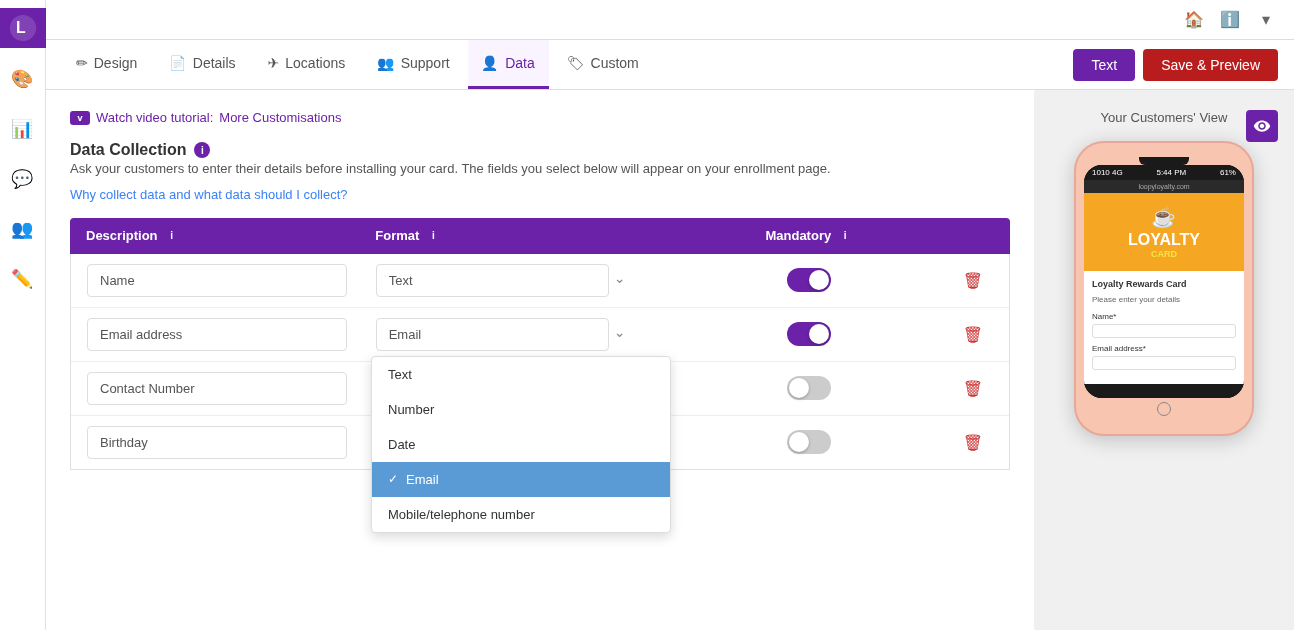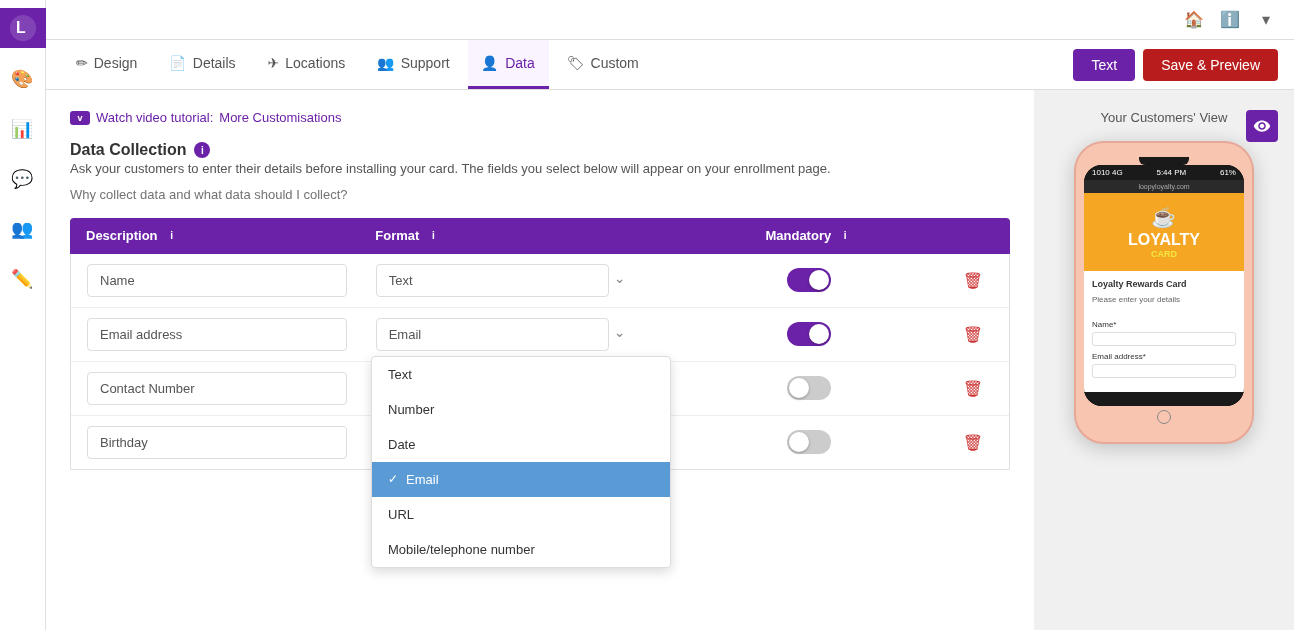--- a/index.html
+++ b/index.html
@@ -183,21 +183,21 @@
       font-weight: bold;
       cursor: pointer;
     }
     .section-desc {
       font-size: 13px;
       color: #555;
       line-height: 1.5;
       margin-bottom: 8px;
     }
     .section-link {
-      color: #737373;
+      color: #3b82f6;
       font-size: 13px;
       text-decoration: none;
       margin-bottom: 16px;
       display: block;
     }
 
     
     .table-header {
       background: #6b21a8;
       color: #fff;
@@ -449,21 +449,21 @@
     }
     .phone-content-title {
       font-size: 9px;
       font-weight: 600;
       color: #333;
       margin-bottom: 6px;
     }
     .phone-content-subtitle {
       font-size: 8px;
       color: #666;
-      margin-bottom: 16px;
+      margin-bottom: 8px;
     }
     .phone-field-label {
       font-size: 8px;
       color: #333;
       margin-bottom: 3px;
     }
     .phone-field-input {
       border: 1px solid #ddd;
       border-radius: 3px;
       height: 14px;
@@ -619,21 +619,20 @@
 
           <div class="dropdown-overlay">
             <div class="dropdown-scroll">
               <div class="dropdown-item">Text</div>
               <div class="dropdown-item">Number</div>
               <div class="dropdown-item">Date</div>
               <div class="dropdown-item selected">
                 <span class="checkmark">✓</span>
                 <span>Email</span>
               </div>
-              <div class="dropdown-item">URL</div>
               <div class="dropdown-item">Mobile/telephone number</div>
             </div>
           </div>
         </div>
 
         <div class="data-row">
           <div>
             <input class="field-input" type="text" value="Contact Number" style="">
           </div>
           <div class="select-wrapper">

